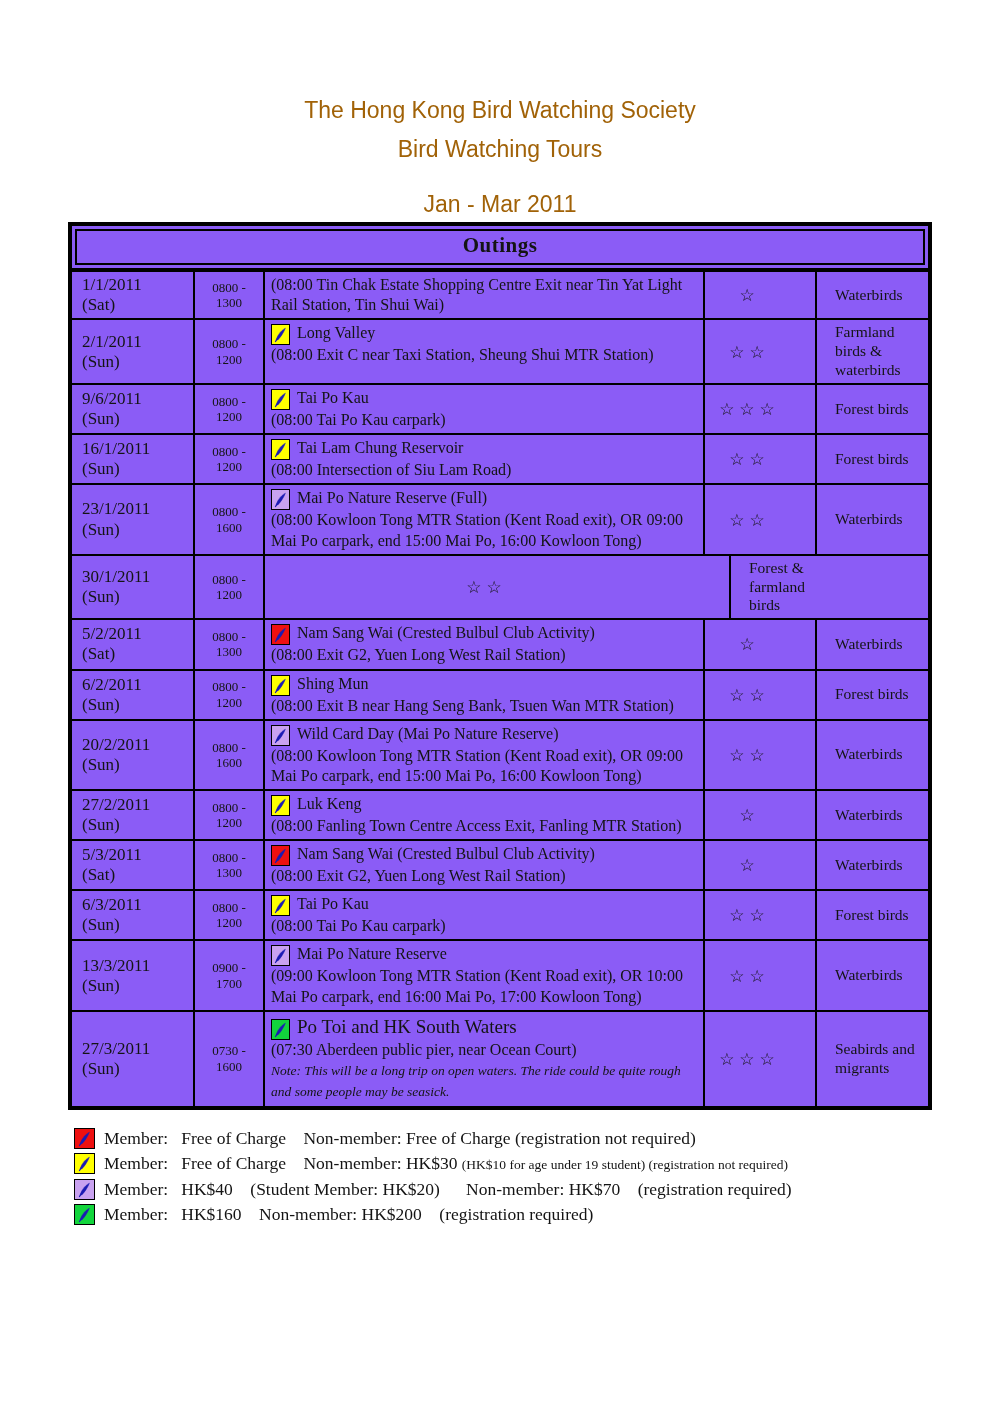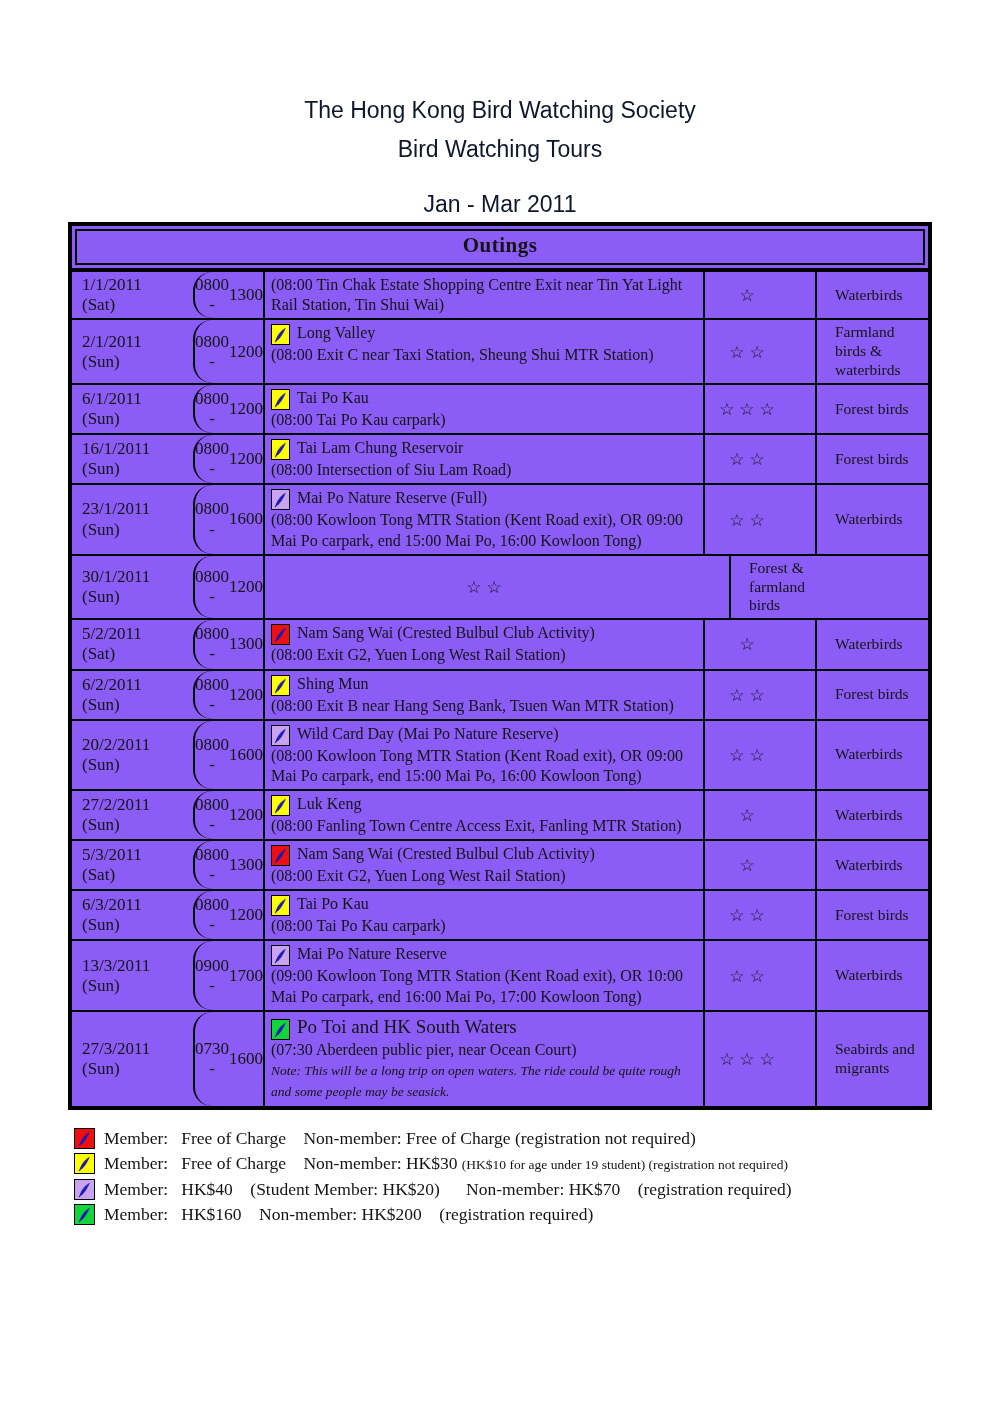--- a/index.html
+++ b/index.html
@@ -8,21 +8,21 @@
     width: 1000px;
     height: 1414px;
     background: #ffffff;
     color: #141414;
     font-family: "Liberation Serif", serif;
     overflow: hidden;
   }
   .titles {
     text-align: center;
     font-family: "Liberation Sans", sans-serif;
-    color: #0f172a;
+    color: #a16207;
   }
   .title-line1 { padding-top: 97px; font-size: 23px; }
   .title-line2 { margin-top: 12px; font-size: 23px; }
   .title-period { margin-top: 28px; font-size: 23px; }
 
   .outings-table {
     position: absolute;
     left: 68px;
     top: 222px;
     width: 864px;
@@ -45,23 +45,23 @@
     border-top: 2px solid #000;
   }
   .rows .trow:first-child { border-top: none; }
   .tcell { box-sizing: border-box; }
   .tcell + .tcell { border-left: 2px solid #000; }
   .date-cell {
     display: flex; flex-direction: column; justify-content: center;
     font-size: 17px; line-height: 1.18; padding: 3px 4px 3px 10px;
   }
   .time-cell {
-    display: flex; justify-content: center;
+    display: flex; flex-direction: column; justify-content: center;
     align-items: center; text-align: center;
-    font-size: 17px; line-height: 1.18; padding: 3px 2px; border-radius: 19px;
+    font-size: 13px; line-height: 1.18; padding: 3px 2px;
   }
   .desc-cell { font-size: 16px; line-height: 1.26; padding: 3px 8px 3px 6px; }
   .stars-cell {
     display: flex; align-items: center; justify-content: center;
     font-family: "DejaVu Sans", sans-serif;
     font-size: 17px; letter-spacing: 5px; padding-left: 5px;
   }
   .habitat-cell {
     display: flex; align-items: center;
     font-size: 15.5px; line-height: 1.22; padding: 3px 4px 3px 18px; margin-left: 26px;
@@ -140,21 +140,21 @@
               </span><span class="row-title">Long Valley</span></div>
             <div class="row-loc">(08:00 Exit C near Taxi Station, Sheung Shui MTR Station)</div>
           </div>
           <div class="tcell stars-cell">☆☆</div>
           <div class="tcell habitat-cell">
             <div>Farmland birds &amp; waterbirds</div>
           </div>
         </div>
         <div class="trow">
           <div class="tcell date-cell">
-            <div>6/1/2011</div>
+            <div>9/6/2011</div>
             <div>(Sun)</div>
           </div>
           <div class="tcell time-cell">
             <div>0800 -</div>
             <div>1200</div>
           </div>
           <div class="tcell desc-cell">
             <div><span class="q-icon" style="background: rgb(255, 255, 0);">
                 <svg viewBox="0 0 20 22" width="15" height="17" aria-hidden="true">
                   <path d="M4 19 C5.5 13 9.5 6.5 16.5 2.5 C14 9 9.5 15.5 6.2 18.2 Z" fill="#1b1bb3" stroke="#1b1bb3" stroke-width="0.6"></path>

